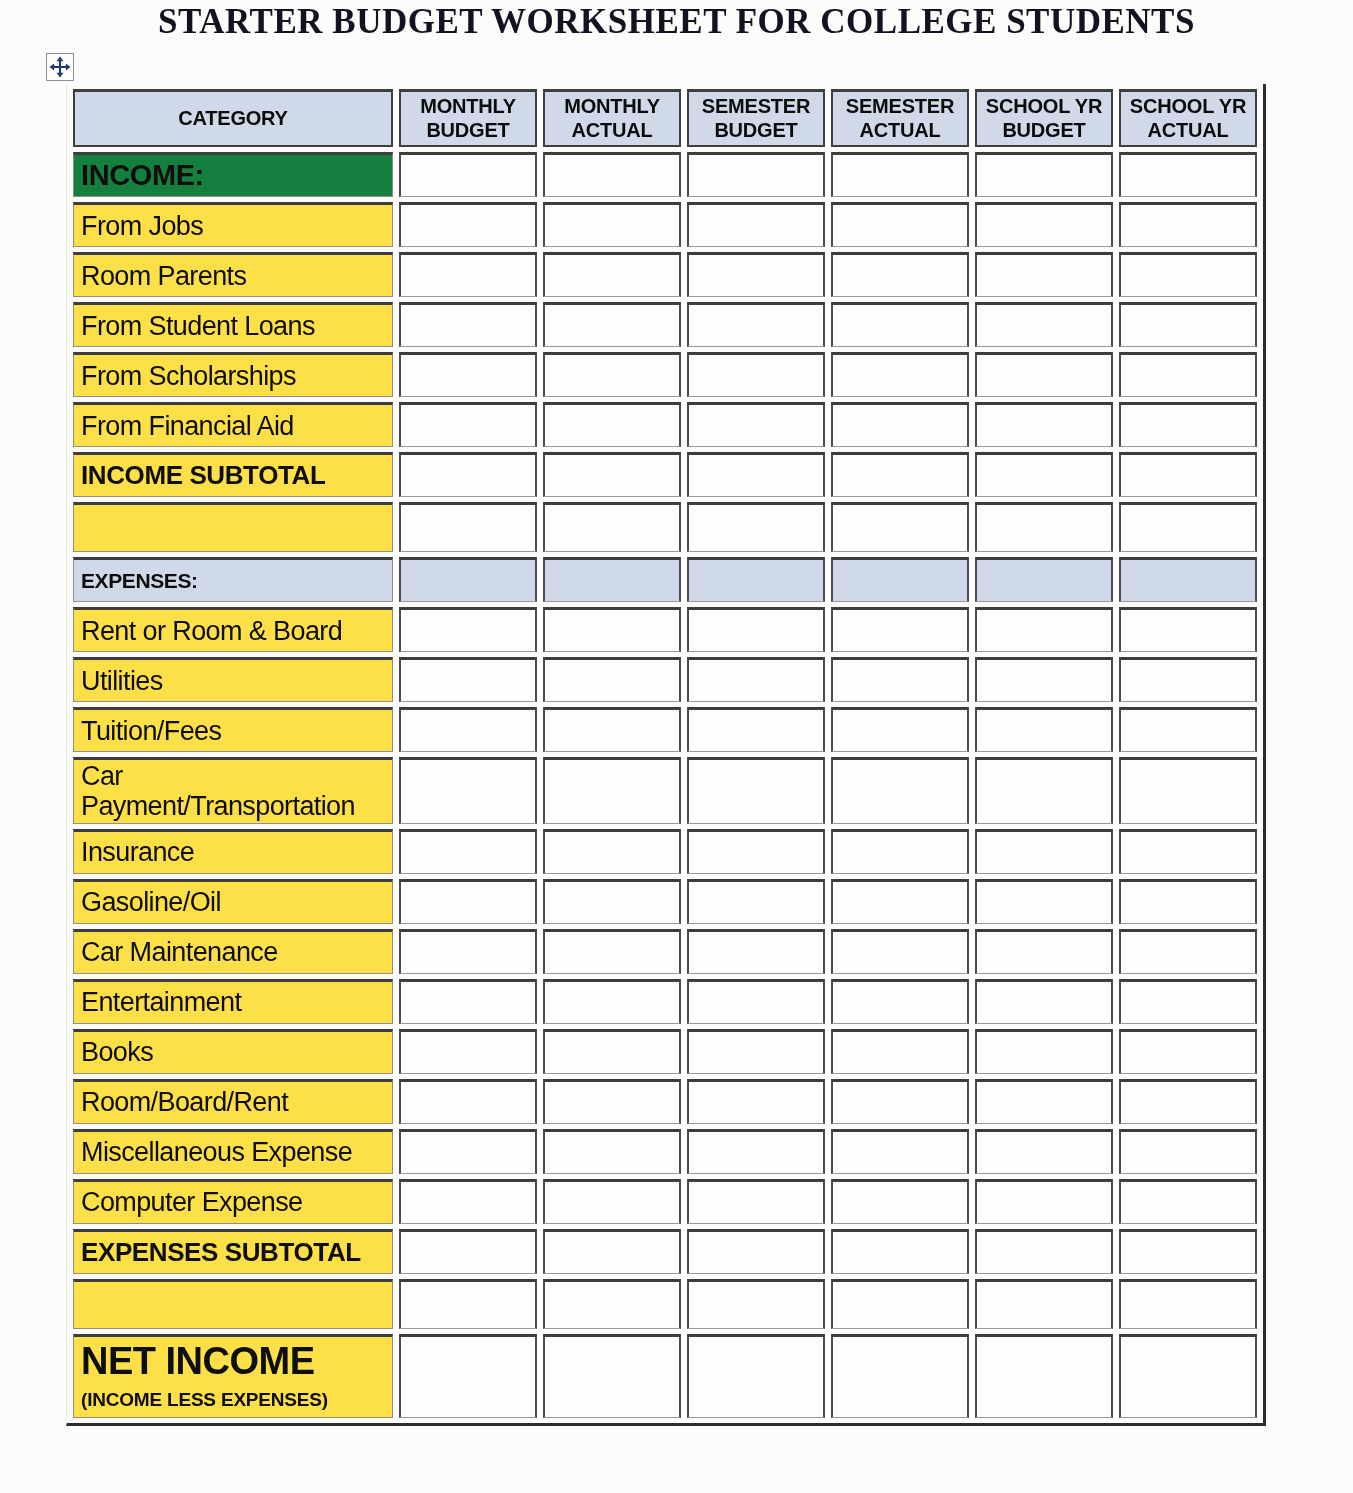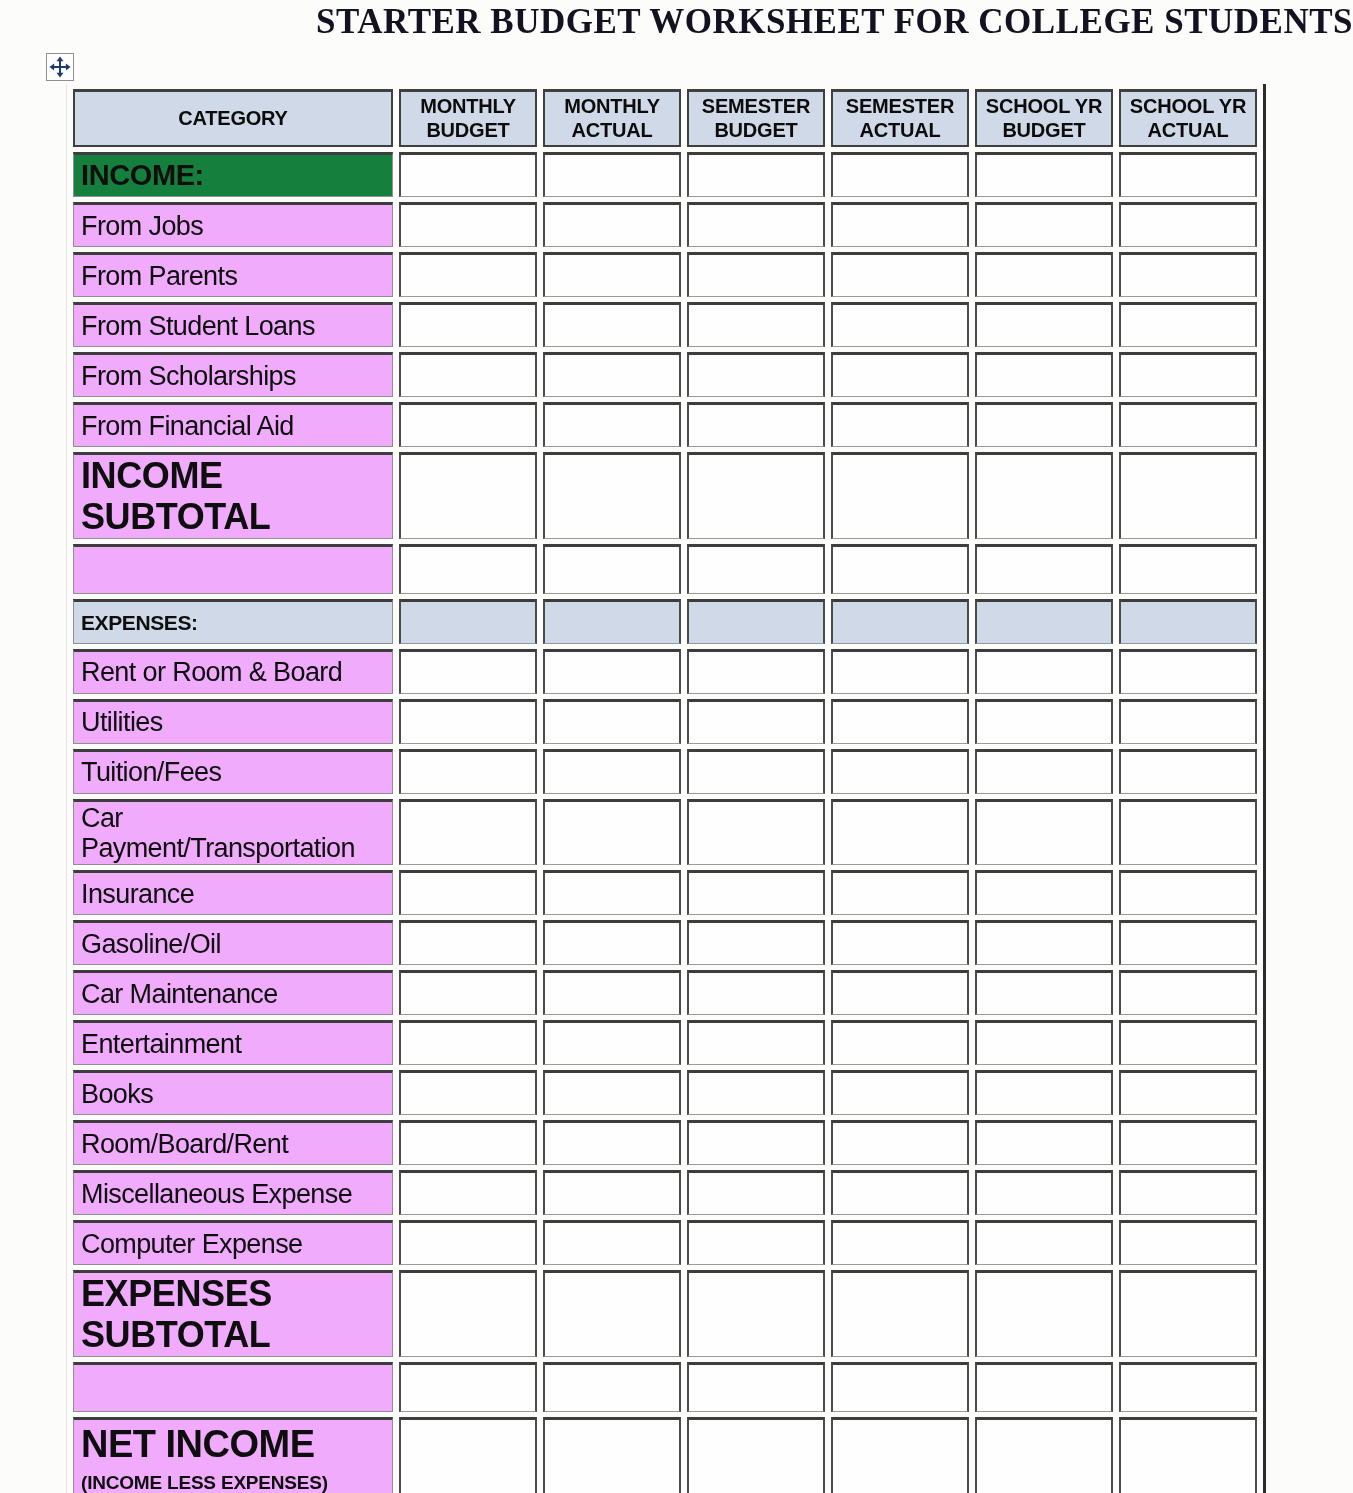--- a/index.html
+++ b/index.html
@@ -4,21 +4,21 @@
 <style>
   html,body{margin:0;padding:0;}
   body{
     width:1353px;height:1493px;position:relative;
     background:#fcfcfa;color:#111;
     font-family:"Liberation Sans", sans-serif;
     overflow:hidden;
   }
   .title{
     position:absolute;top:2px;left:0;width:100%;margin:0;
-    text-align:right;
+    text-align:center;
     font-family:"Liberation Serif", serif;
     font-weight:bold;font-size:35px;letter-spacing:0.5px;
     color:#121220;white-space:nowrap;
   }
   .move-handle{
     position:absolute;left:46px;top:53px;width:28px;height:28px;
     border:1px solid #8f8f8f;background:#fdfdfd;box-sizing:border-box;
     display:flex;align-items:center;justify-content:center;
     cursor:move;
   }
@@ -34,34 +34,34 @@
   }
   th,td{box-sizing:border-box;vertical-align:middle;}
   th{
     background:#cfd9e7;
     border:2px solid #3f3f3f;border-top-width:3px;
     height:56px;padding:3px 2px;
     font-size:20px;font-weight:bold;line-height:1.18;
     letter-spacing:-0.2px;color:#0c0c0c;text-align:center;
   }
   td.cat{
-    background:#f0abfc;
+    background:#fde047;
     border:1px solid #8f8f8f;border-top:3px solid #3d3d3d;
     height:45px;padding:1px 7px;
     font-size:27px;line-height:1.12;letter-spacing:-0.6px;
     text-align:left;color:#0e0e0e;
   }
   td.val{
     background:#fefefe;
     border:2px solid #4c4c4c;border-top:3px solid #3d3d3d;
     border-bottom:1px solid #999;
     height:45px;
   }
   tr.t-section td.cat{font-weight:bold;font-size:29px;background:#15803d;letter-spacing:-0.4px;}
-  tr.t-subtotal td.cat{font-weight:bold;font-size:36px;letter-spacing:-0.4px;}
+  tr.t-subtotal td.cat{font-weight:bold;font-size:26px;letter-spacing:-0.4px;}
   tr.t-section_highlight td{background:#cfd9e7 !important;}
   tr.t-section_highlight td.cat{font-weight:bold;font-size:21px;letter-spacing:-0.4px;margin-left:31px;}
   tr.t-empty td{height:50px;}
   tr.t-net td.cat{font-weight:bold;padding-top:3px;padding-bottom:5px;}
   tr.t-net .lbl{font-size:38px;letter-spacing:-0.5px;}
   tr.t-net .note{font-size:19px;letter-spacing:-0.2px;}
 </style>
 </head>
 <body>
 
@@ -117,21 +117,21 @@
           <tr class="t-item">
             <td class="cat"><span class="lbl">From Jobs</span></td>
             <td class="val"></td>
             <td class="val"></td>
             <td class="val"></td>
             <td class="val"></td>
             <td class="val"></td>
             <td class="val"></td>
           </tr>
           <tr class="t-item">
-            <td class="cat"><span class="lbl">From Parents</span></td>
+            <td class="cat"><span class="lbl">Room Parents</span></td>
             <td class="val"></td>
             <td class="val"></td>
             <td class="val"></td>
             <td class="val"></td>
             <td class="val"></td>
             <td class="val"></td>
           </tr>
           <tr class="t-item">
             <td class="cat"><span class="lbl">From Student Loans</span></td>
             <td class="val"></td>

